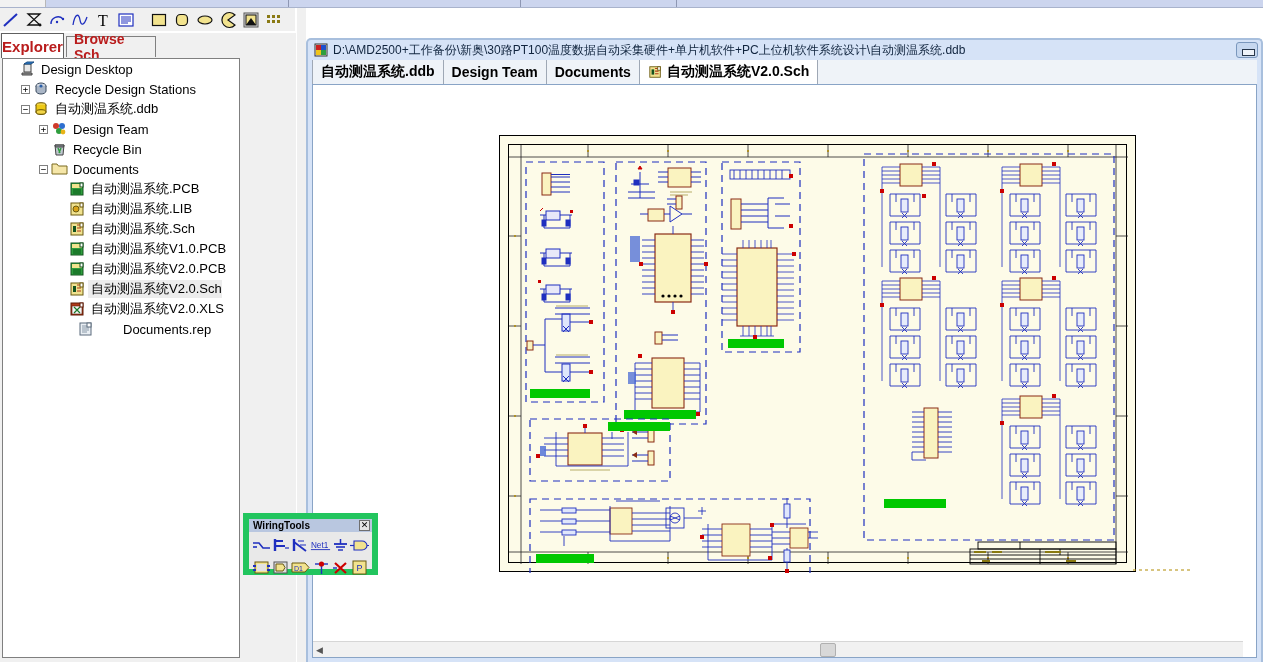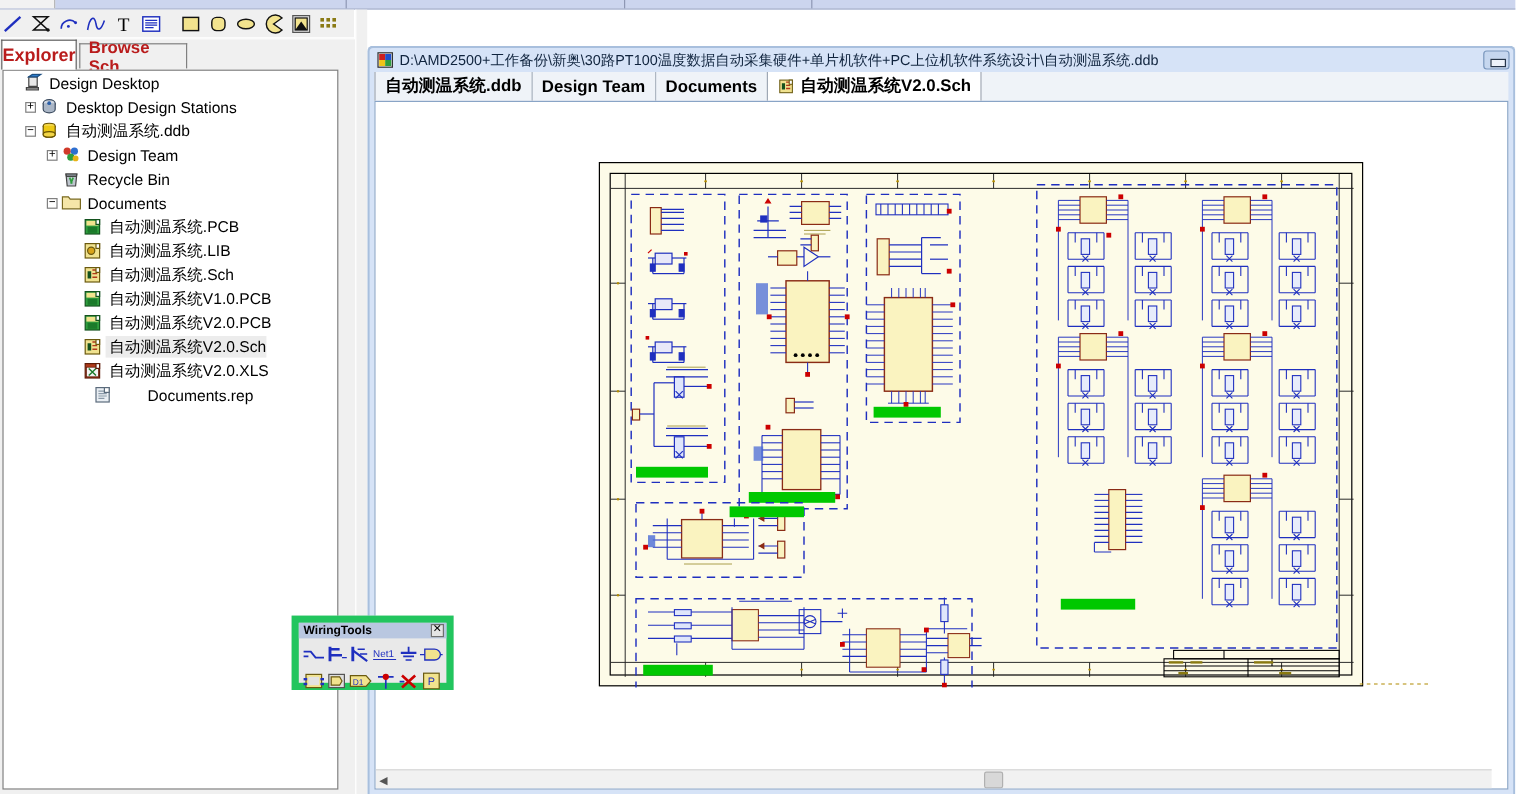--- a/index.html
+++ b/index.html
@@ -55,21 +55,21 @@
     position: absolute; top: 3px; height: 21px;
     border: 1px solid #808080; border-bottom: none;
     background: #f0f0f0;
     display: flex; align-items: center; justify-content: center;
     font-size: 14px; font-weight: bold; color: #b91c1c;
     padding: 0 7px;
     font-family: "Liberation Sans", sans-serif;
   }
   .ptab.active { top: 0px; height: 25px; background: #ffffff; border-color: #606060; z-index: 3; font-size: 15px;}
   .treebox {
-    position: absolute; left: 2px; top: 25px; width: 280px; height: 600px;
+    position: absolute; left: 2px; top: 25px; width: 238px; height: 600px;
     background: #ffffff;
     border: 1px solid #7f7f7f;
     overflow: hidden;
   }
   .tnode {
     position: relative; height: 20px; display: flex; align-items: center;
     white-space: nowrap; font-size: 13px; color: #000;
     font-family: "Liberation Sans", sans-serif;
   }
   .tnode .lbl { padding-left: 3px; }
@@ -307,21 +307,21 @@
 
     <div class="tnode" style="padding-left:18px;">
       <span class="exp">+</span>
       <span class="ic">
         <svg width="17" height="16" viewBox="0 0 17 16">
               <ellipse cx="8" cy="5" rx="5" ry="3" fill="#cfd6e0" stroke="#3a4a5e"></ellipse>
               <path d="M3 5 L3 10 A5 3 0 0 0 13 10 L13 5" fill="#aab6c6" stroke="#3a4a5e"></path>
               <circle cx="8" cy="5" r="1.6" fill="#2b5fa8"></circle>
             </svg>
       </span>
-      <span class="lbl">Desktop Design Stations</span>
+      <span class="lbl">Recycle Design Stations</span>
     </div>
 
     <div class="tnode" style="padding-left:18px;">
       <span class="exp">−</span>
       <span class="ic">
         <svg width="17" height="16" viewBox="0 0 17 16">
               <ellipse cx="8" cy="4" rx="5" ry="2.3" fill="#f2d547" stroke="#6a5400"></ellipse>
               <path d="M3 4 L3 11 A5 2.3 0 0 0 13 11 L13 4" fill="#edc915" stroke="#6a5400"></path>
               <ellipse cx="8" cy="11" rx="5" ry="2.3" fill="#f2d547" stroke="#6a5400"></ellipse>
             </svg>

